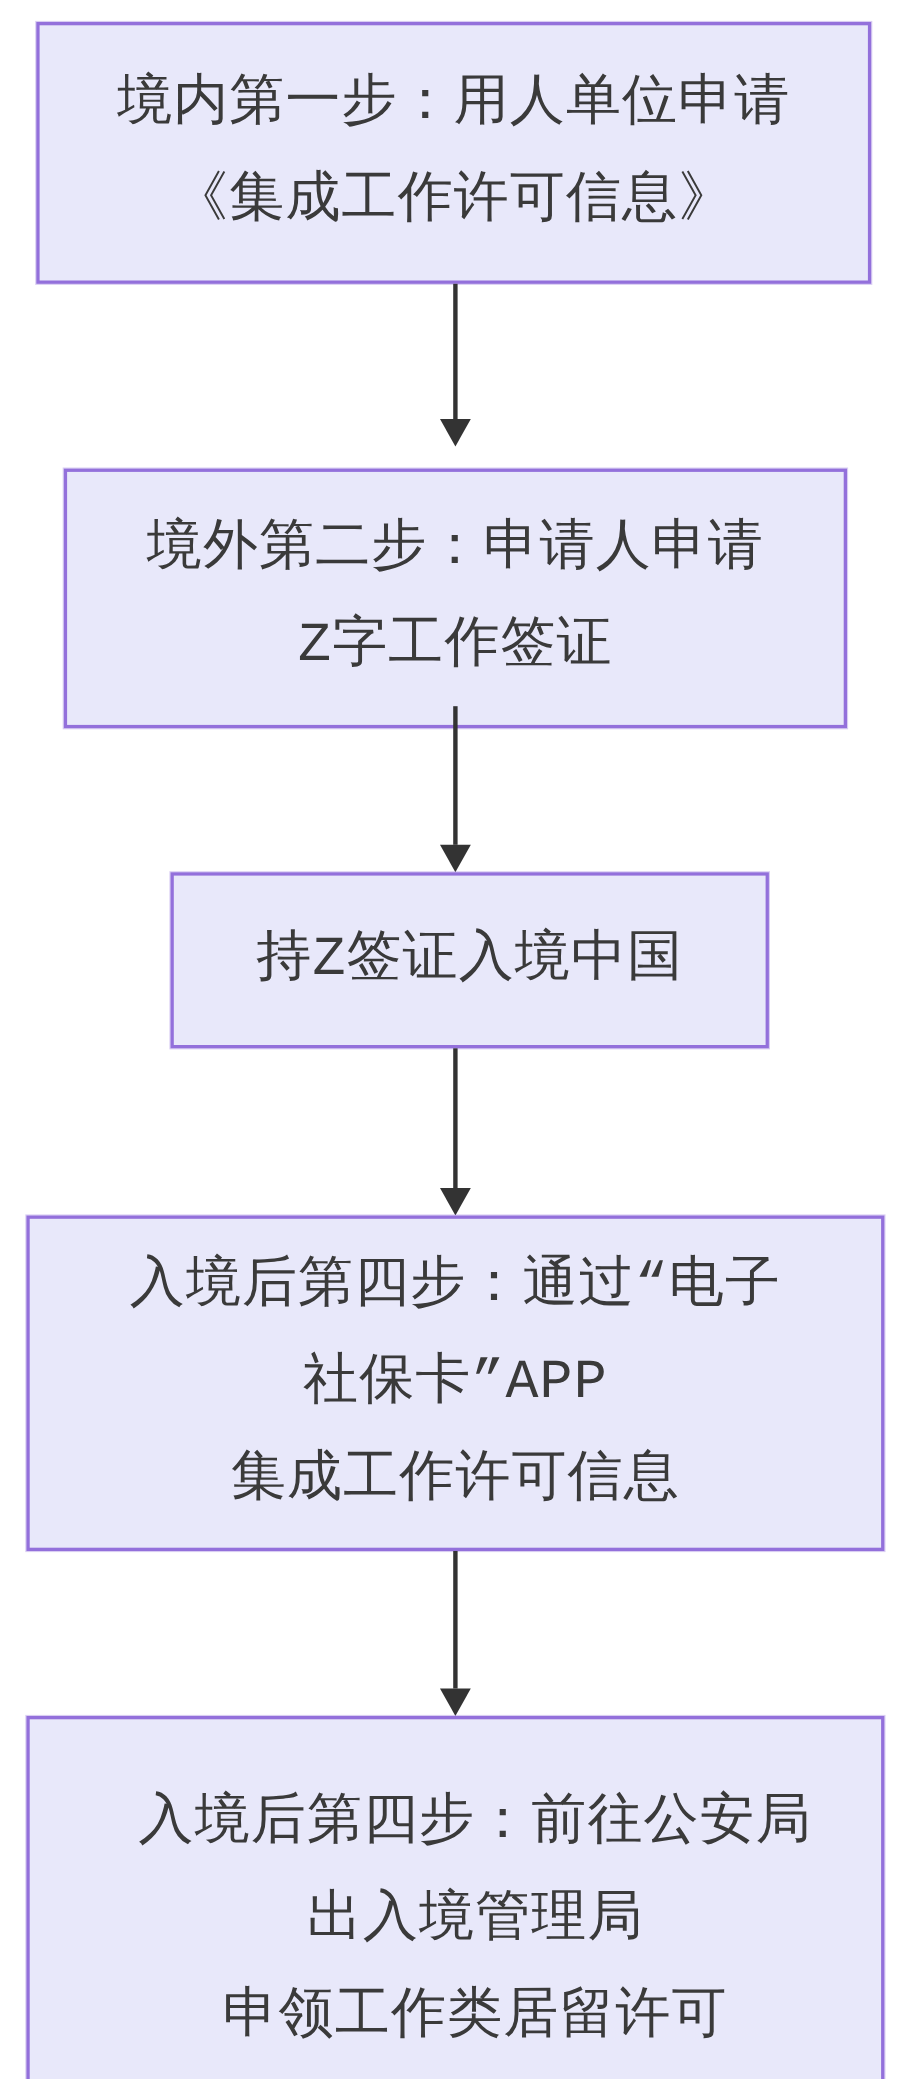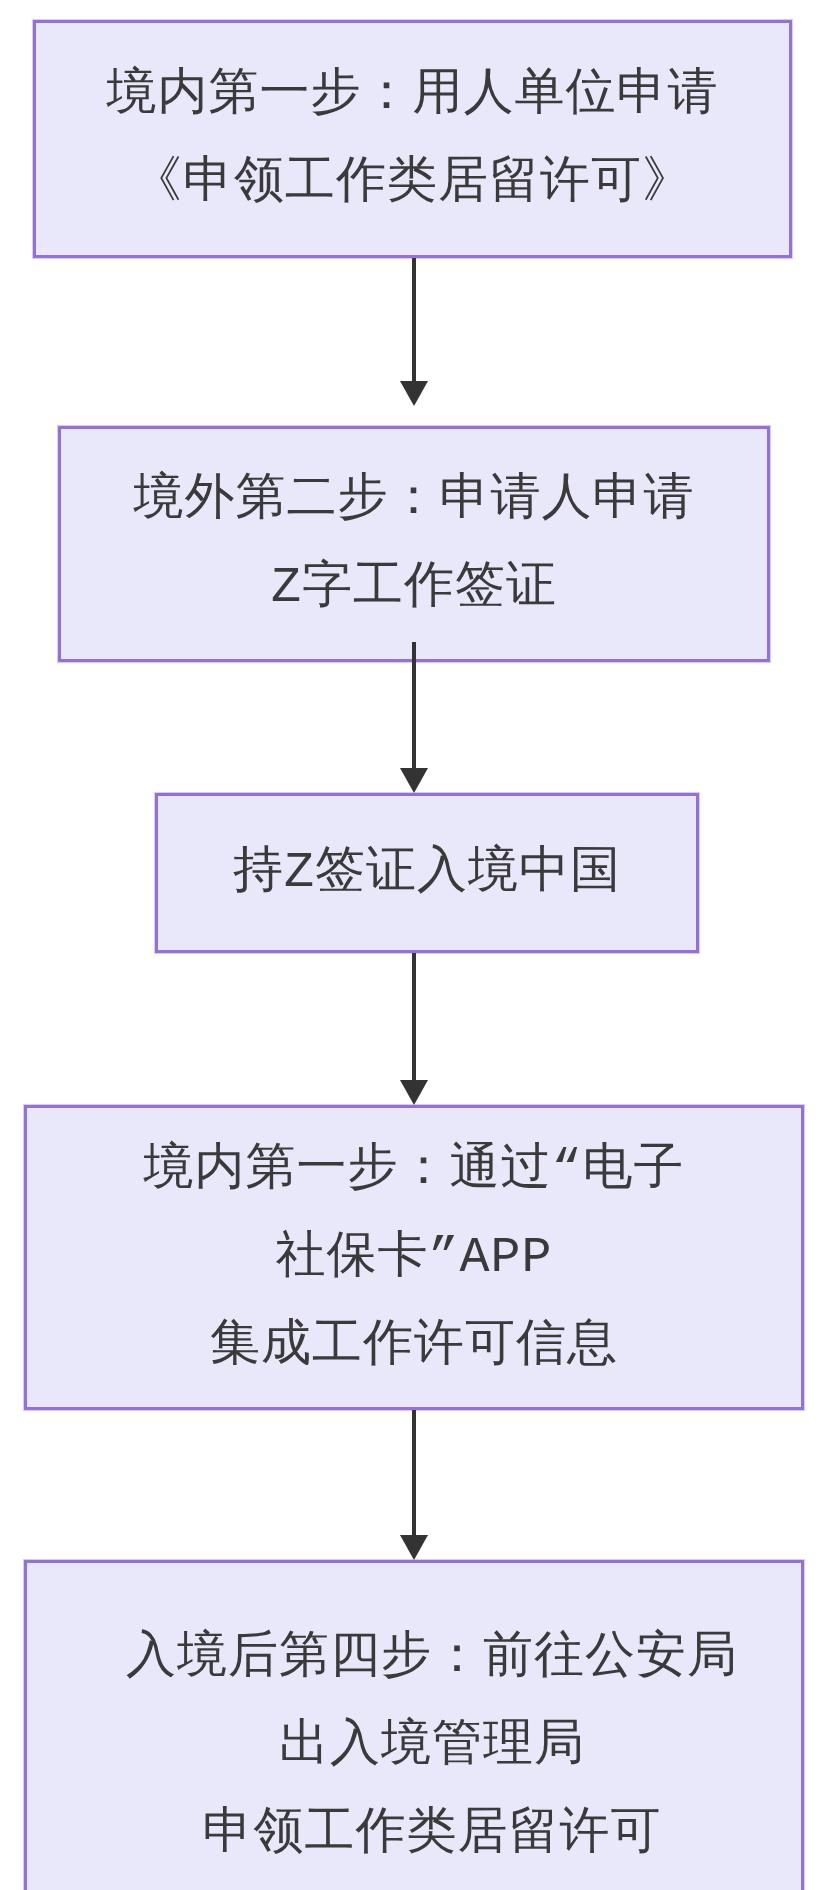--- a/index.html
+++ b/index.html
@@ -74,21 +74,21 @@
     border-top: 25px solid var(--arrow);
   }
 </style>
 </head>
 <body>
 
 <div class="canvas">
 
   <div class="flow-box box1">
     <span class="line">境内第一步：用人单位申请</span>
-    <span class="line">《申领工作类居留许可》</span>
+    <span class="line">《集成工作许可信息》</span>
   </div>
 
   <div class="flow-arrow arrow1">
     <div class="arrow-line"></div>
     <div class="arrow-head"></div>
   </div>
 
   <div class="flow-box box2">
     <span class="line">境外第二步：申请人申请</span>
     <span class="line">Z字工作签证</span>
@@ -102,21 +102,21 @@
   <div class="flow-box box3">
     <span class="line">持Z签证入境中国</span>
   </div>
 
   <div class="flow-arrow arrow3">
     <div class="arrow-line"></div>
     <div class="arrow-head"></div>
   </div>
 
   <div class="flow-box box4">
-    <span class="line">境内第一步：通过“电子</span>
+    <span class="line">入境后第四步：通过“电子</span>
     <span class="line">社保卡”APP</span>
     <span class="line">集成工作许可信息</span>
   </div>
 
   <div class="flow-arrow arrow4">
     <div class="arrow-line"></div>
     <div class="arrow-head"></div>
   </div>
 
   <div class="flow-box box5">

